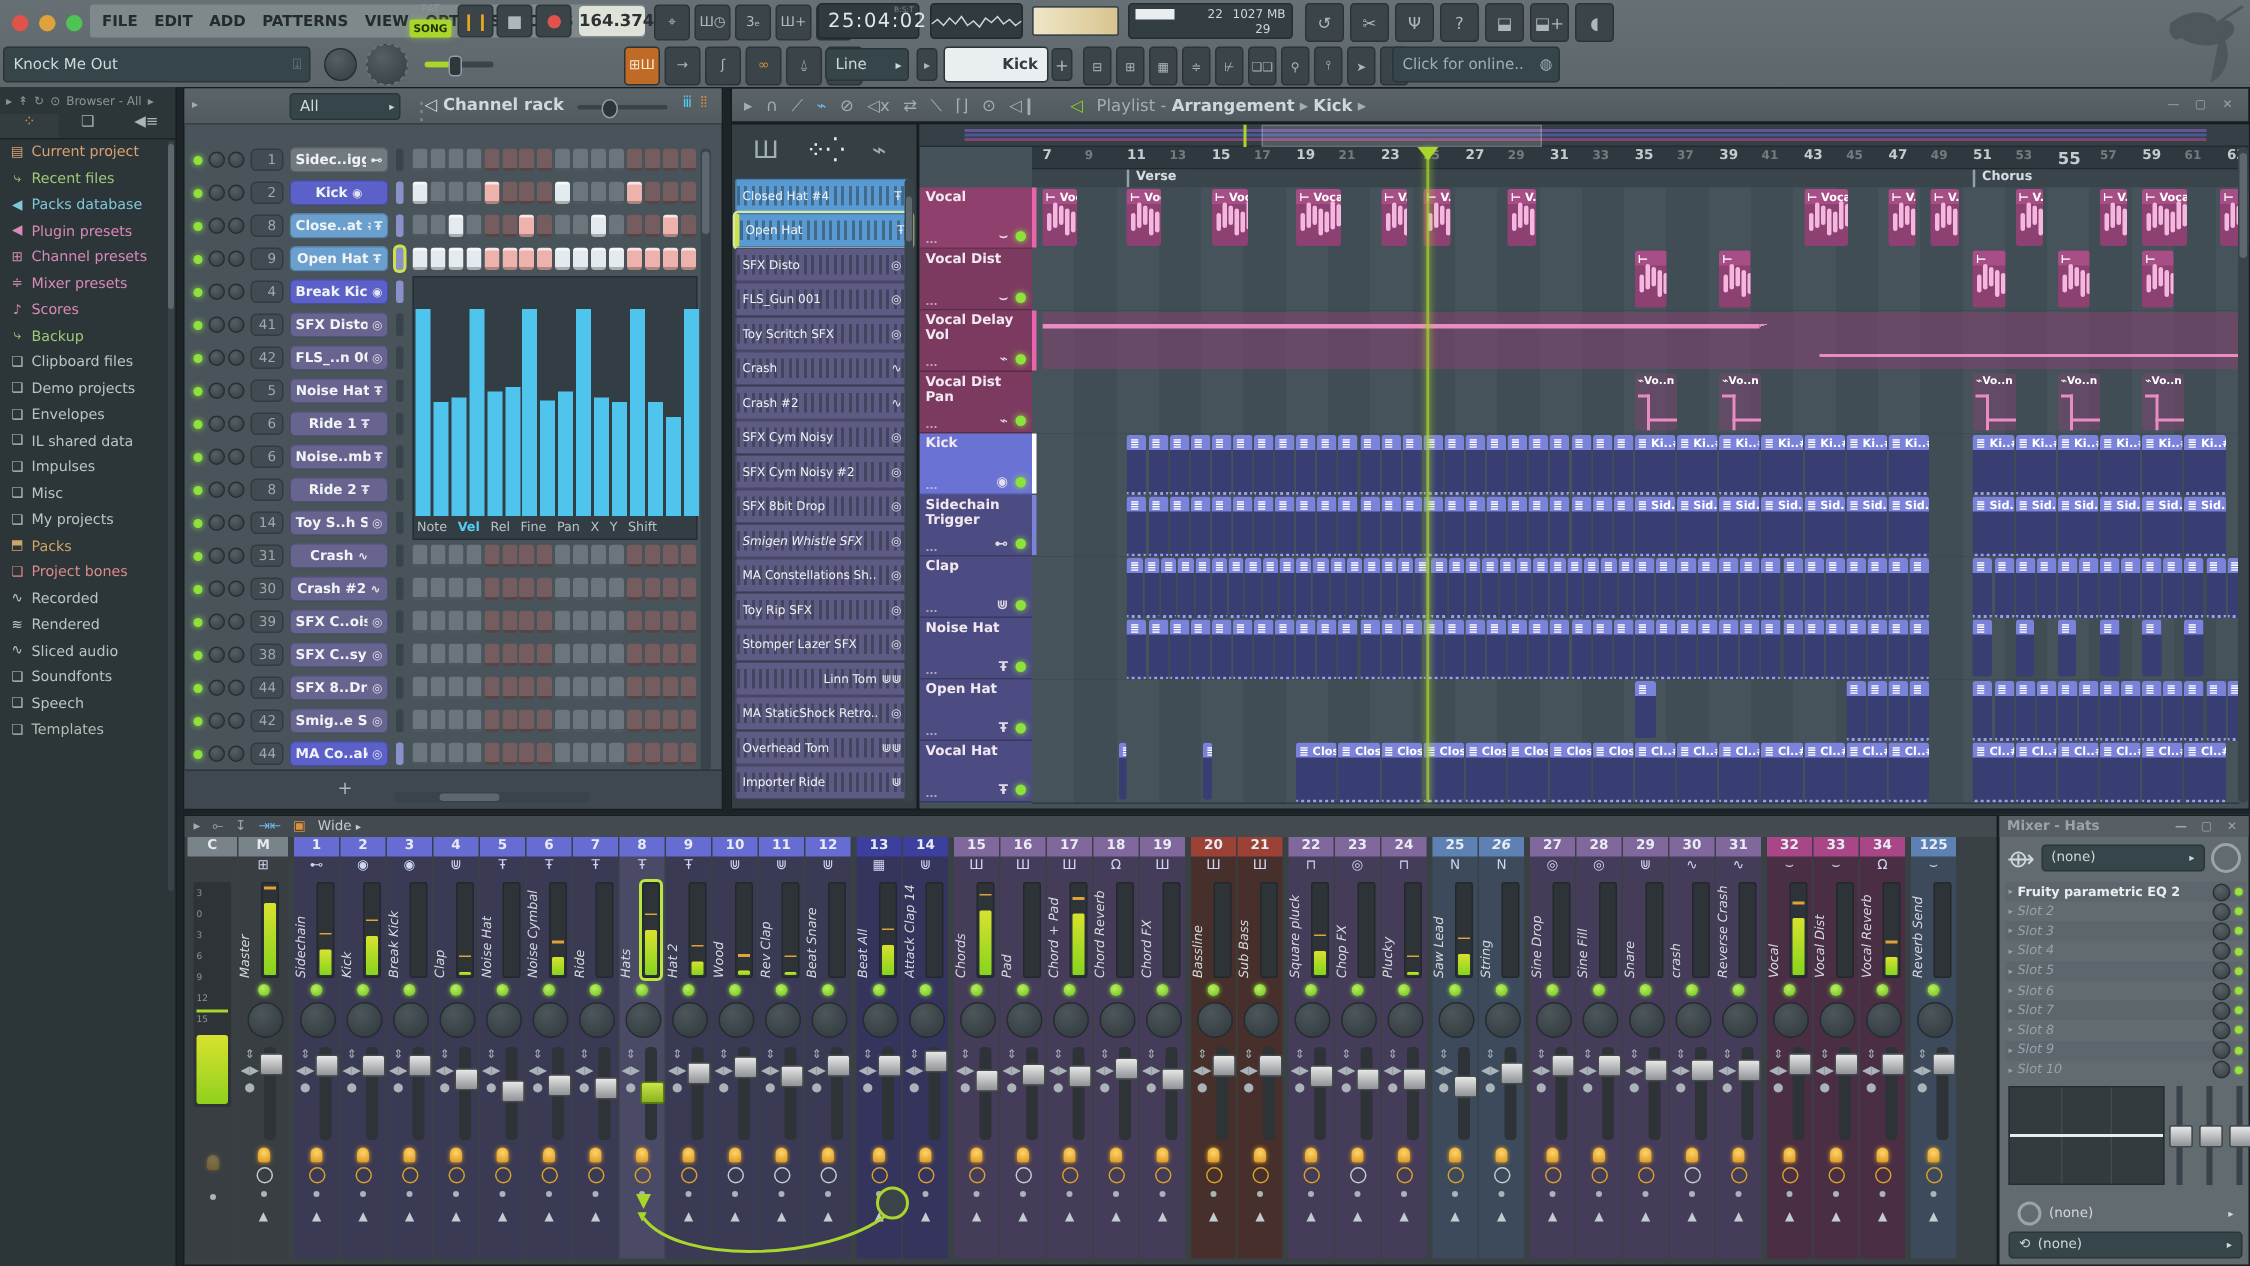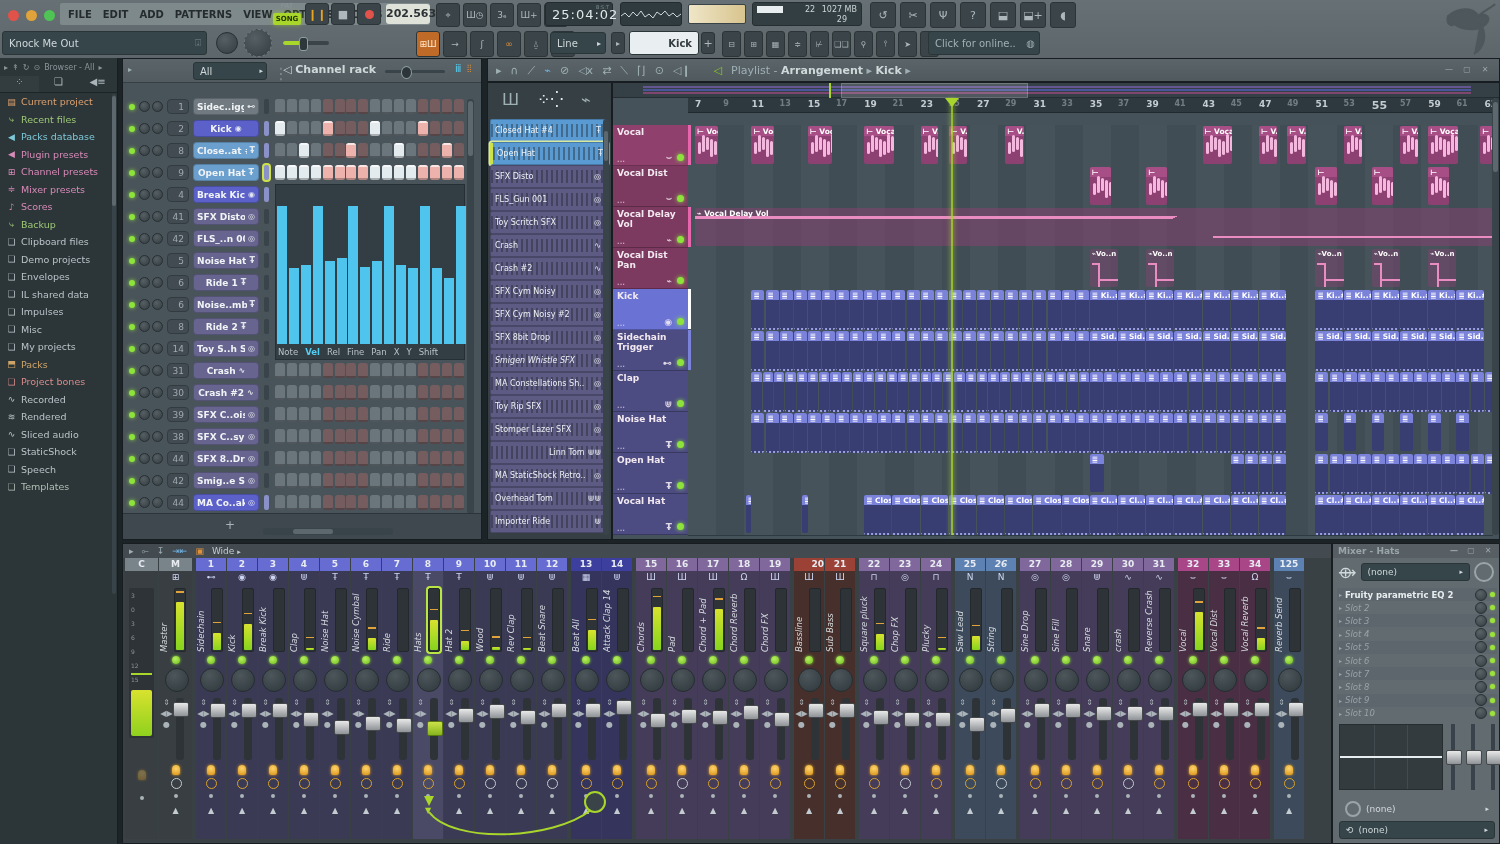--- a/index.html
+++ b/index.html
@@ -108,21 +108,21 @@
       </div>
     <div class="abs" style="left:273px;top:2px;width:28px;height:24px">
       <div style="height:11px;font-size:7px;color:#8a9499;text-align:center">PAT</div>
       <div style="height:12px;font-size:7px;font-weight:bold;color:#223300;background:#a9d62b;border-radius:2px;text-align:center;line-height:12px;box-shadow:0 0 5px #a9d62b88">SONG</div>
     </div>
     <div class="abs dkbtn" style="left:305px;top:3px;width:24px;height:22px;color:#e9a51f;font-weight:bold">❙❙</div>
     <div class="abs dkbtn" style="left:331px;top:3px;width:24px;height:22px">■</div>
     <div class="abs dkbtn" style="left:357px;top:3px;width:24px;height:22px">
         <span style="width:9px;height:9px;border-radius:50%;background:#e0524a;display:block"></span>
       </div>
-    <div class="abs lcd" style="left:386px;top:4px;width:44px;height:20px;font-size:11px;line-height:20px">202.563</div>
+    <div class="abs lcd" style="left:386px;top:4px;width:44px;height:20px;font-size:11px;line-height:20px">164.374</div>
     <div class="abs" id="row1icons" style="left:436px;top:3px;height:22px;display:flex;gap:3px">
         <div class="dkbtn" style="width: 22px; height: 22px; font-size: 9px;">⌖</div>
         <div class="dkbtn" style="width: 22px; height: 22px; font-size: 9px;">Ш◷</div>
         <div class="dkbtn" style="width: 22px; height: 22px; font-size: 9px;">3ₑ</div>
         <div class="dkbtn" style="width: 22px; height: 22px; font-size: 9px;">Ш+</div>
         <div class="dkbtn" style="width: 22px; height: 22px; font-size: 9px;">ШϽ</div>
       </div>
     <div class="abs" style="left:545px;top:2px;width:68px;height:24px;background:#2f3b3e;border-radius:3px;border:1px solid #222b2e">
       <span style="position:absolute;right:3px;top:1px;font-size:5px;color:#7b8a8e">B:S:T</span>
       <span style="position:absolute;left:6px;top:4px;font-size:13px;color:#dfe8ea;letter-spacing:1px">25:04:02</span>
@@ -287,21 +287,21 @@
         <div class="br-item" style="color: rgb(185, 196, 201);">
           <div class="br-ico" style="color: rgb(185, 196, 201);">≋</div>
           <div>Rendered</div>
         </div>
         <div class="br-item" style="color: rgb(185, 196, 201);">
           <div class="br-ico" style="color: rgb(185, 196, 201);">∿</div>
           <div>Sliced audio</div>
         </div>
         <div class="br-item" style="color: rgb(185, 196, 201);">
           <div class="br-ico" style="color: rgb(185, 196, 201);">❏</div>
-          <div>StaticShock</div>
+          <div>Soundfonts</div>
         </div>
         <div class="br-item" style="color: rgb(185, 196, 201);">
           <div class="br-ico" style="color: rgb(185, 196, 201);">❏</div>
           <div>Speech</div>
         </div>
         <div class="br-item" style="color: rgb(176, 191, 180);">
           <div class="br-ico" style="color: rgb(176, 191, 180);">❏</div>
           <div>Templates</div>
         </div>
       </div>
@@ -907,20 +907,24 @@
         <div class="rulnum" style="left: 571px; opacity: 1; font-size: 9px;">47</div>
         <div class="rulnum" style="left: 599.2px; opacity: 0.45; font-size: 8px;">49</div>
         <div class="rulnum" style="left: 627.4px; opacity: 1; font-size: 9px;">51</div>
         <div class="rulnum" style="left: 655.6px; opacity: 0.45; font-size: 8px;">53</div>
         <div class="rulnum" style="left: 683.8px; opacity: 1; font-size: 11px;">55</div>
         <div class="rulnum" style="left: 712px; opacity: 0.45; font-size: 8px;">57</div>
         <div class="rulnum" style="left: 740.2px; opacity: 1; font-size: 9px;">59</div>
         <div class="rulnum" style="left: 768.4px; opacity: 0.45; font-size: 8px;">61</div>
         <div class="rulnum" style="left: 796.6px; opacity: 1; font-size: 9px;">63</div>
       </div>
+      <div class="abs" style="left: 75px; top: 30px; width: 813px; height: 12px; background: rgb(57, 68, 75);">
+        <div class="marker" style="left: 63.4px;">Verse</div>
+        <div class="marker" style="left: 627.4px;">Chorus</div>
+      </div>
       <div class="pl-track-name" style="top: 42px; background: rgb(143, 64, 108);">
         <div>Vocal</div>
         <div class="abs" style="left: 4px; bottom: 1px; font-size: 7px; opacity: 0.6;">...</div>
         <div class="abs" style="right: 16px; bottom: 2px; font-size: 9px; opacity: 0.9;">⌣</div>
         <div class="abs led" style="right: 4px; bottom: 4px; width: 7px; height: 7px;"></div>
       </div>
       <div class="lane" style="top: 42px; background: repeating-linear-gradient(90deg, rgb(71, 83, 91) 0px, rgb(71, 83, 91) 28.2px, rgb(65, 77, 85) 28.2px, rgb(65, 77, 85) 56.4px);">
         <div class="abs" style="left: 0px; top: 0px; width: 3px; height: 40px; background: rgb(232, 101, 174);"></div>
         <div class="clip" style="left: 7px; width: 22.56px; background: rgb(140, 65, 114);">
           <div class="clip-hd" style="background: rgb(166, 78, 133);">⊢ Vocal</div>
@@ -1087,21 +1091,20 @@
         <div class="abs" style="left: 4px; bottom: 1px; font-size: 7px; opacity: 0.6;">...</div>
         <div class="abs" style="right: 16px; bottom: 2px; font-size: 9px; opacity: 0.9;">⌁</div>
         <div class="abs led" style="right: 4px; bottom: 4px; width: 7px; height: 7px;"></div>
       </div>
       <div class="lane" style="top: 124px; background: repeating-linear-gradient(90deg, rgb(71, 83, 91) 0px, rgb(71, 83, 91) 28.2px, rgb(65, 77, 85) 28.2px, rgb(65, 77, 85) 56.4px);">
         <div class="abs" style="left: 0px; top: 0px; width: 3px; height: 40px; background: rgb(232, 101, 174);"></div>
         <div class="clip" style="left: 7px; width: 796.65px; background: rgba(140, 65, 114, 0.5);">
           <div class="abs" style="left: 0px; top: 8px; width: 60%; height: 3px; background: rgb(232, 140, 194);"></div>
           <div class="abs" style="left: 60%; top: 8px; width: 5%; height: 22px; background: linear-gradient(160deg, rgb(232, 140, 194) 2px, transparent 2px);"></div>
           <div class="abs" style="left: 65%; right: 0px; top: 28px; height: 2px; background: rgb(232, 140, 194);"></div>
-          <div class="clip-hd" style="background: transparent;">⌁ Vocal Delay Vol</div>
         </div>
       </div>
       <div class="pl-track-name" style="top: 165px; background: rgb(124, 58, 96);">
         <div>Vocal Dist Pan</div>
         <div class="abs" style="left: 4px; bottom: 1px; font-size: 7px; opacity: 0.6;">...</div>
         <div class="abs" style="right: 16px; bottom: 2px; font-size: 9px; opacity: 0.9;">⌁</div>
         <div class="abs led" style="right: 4px; bottom: 4px; width: 7px; height: 7px;"></div>
       </div>
       <div class="lane" style="top: 165px; background: repeating-linear-gradient(90deg, rgb(71, 83, 91) 0px, rgb(71, 83, 91) 28.2px, rgb(65, 77, 85) 28.2px, rgb(65, 77, 85) 56.4px);">
         <div class="clip" style="left: 401.8px; width: 28.2px; background: rgba(140, 65, 114, 0.4);">
@@ -2254,21 +2257,21 @@
           <div class="s-glyph" style="top: 162px;">●</div>
           <div class="s-fader">
             <div class="s-cap" style="top: 14.4px;"></div>
           </div>
           <div class="s-lamp"></div>
           <div class="s-clock"></div>
           <div class="s-dot"></div>
           <div class="s-arr">▲</div>
         </div>
         <div class="strip" style="left: 671px; width: 30px; background: rgb(71, 48, 43);">
-          <div class="s-num" style="background: rgb(155, 65, 54); text-align: right;">20</div>
+          <div class="s-num" style="background: rgb(155, 65, 54);">20</div>
           <div class="s-icon">Ш</div>
           <div class="s-name">Bassline</div>
           <div class="s-meter"></div>
           <div class="s-led"></div>
           <div class="s-knob"></div>
           <div class="s-glyph" style="top: 140px;">⇕</div>
           <div class="s-glyph" style="top: 151px;">◀▶</div>
           <div class="s-glyph" style="top: 162px;">●</div>
           <div class="s-fader">
             <div class="s-cap" style="top: 4.8px;"></div>

